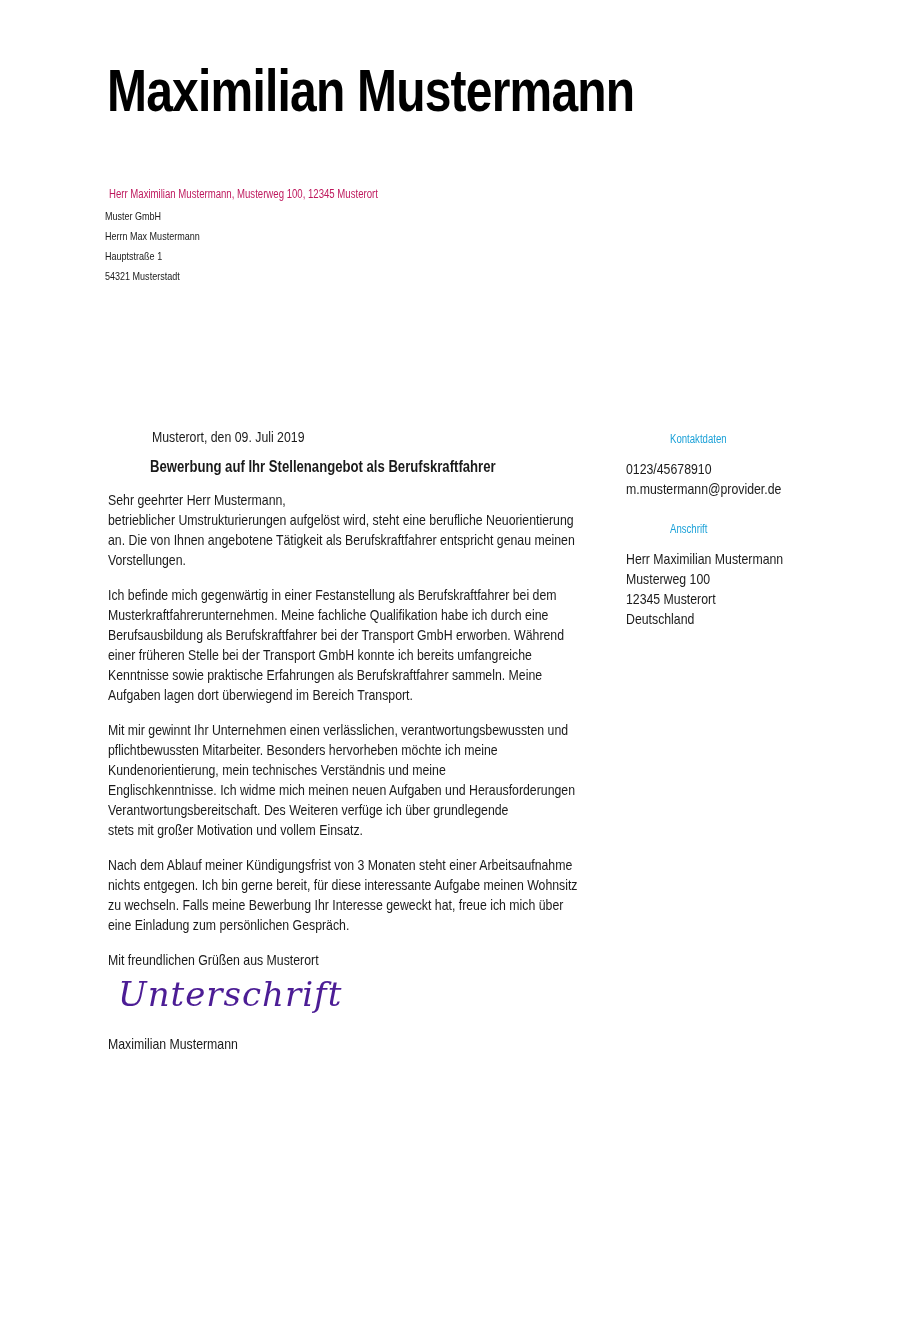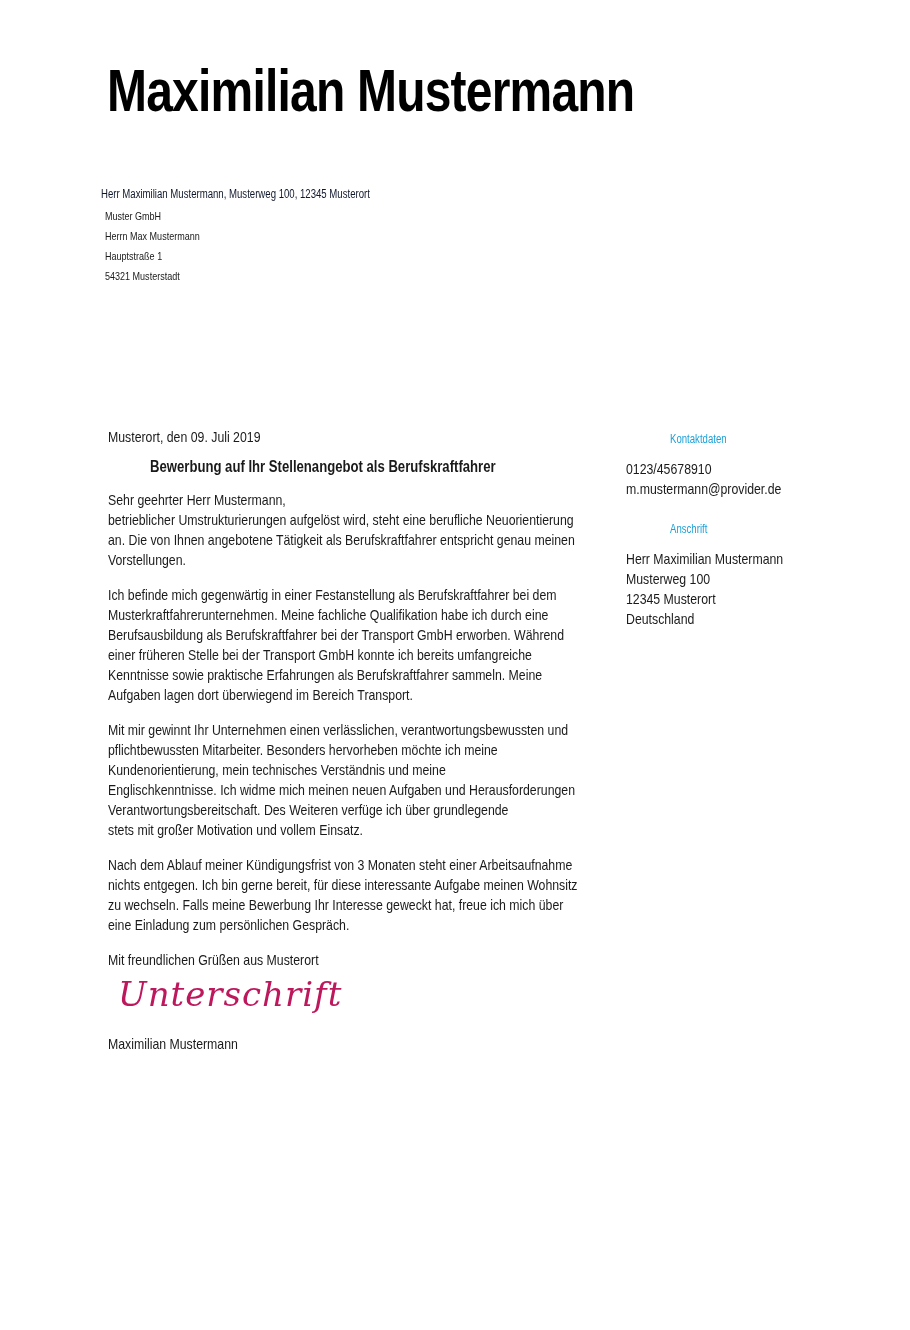--- a/index.html
+++ b/index.html
@@ -10,44 +10,44 @@
     .cond { display: inline-block; transform-origin: 0 0; white-space: nowrap; }
     .abs { position: absolute; }
 
     .name {
       left: 107px; top: 56px; font-size: 60px; font-weight: bold; color: #000;
       letter-spacing: -1px; line-height: 70px;
     }
     .name .cond { transform: scaleX(0.80); }
 
     .sender-line {
-      left: 101px; top: 186px; font-size: 12px; color: #0f172a; line-height: 16px;
+      left: 109px; top: 186px; font-size: 12px; color: #be185d; line-height: 16px;
     }
     .sender-line .cond { transform: scaleX(0.80); }
 
     .recipient { left: 105px; top: 206px; font-size: 11px; line-height: 20px; text-decoration: underline; }
     .recipient div .cond { transform: scaleX(0.82); }
 
     .main { left: 108px; top: 427px; width: 500px; font-size: 15px; line-height: 20px; }
     .line { height: 20px; white-space: nowrap; }
     .line .cond { transform: scaleX(0.82); }
 
-    .date { margin-bottom: 10px; }
+    .date { margin-bottom: 10px; margin-left: 44px; }
     .subject { font-weight: bold; font-size: 16px; margin-bottom: 13px; height: 20px; padding-left: 42px; }
     .subject .cond { transform: scaleX(0.82); }
     .salutation { }
     .para { margin-bottom: 15px; }
 
     .signature {
       height: 52px; margin-top: 12px; position: relative;
     }
     .signature span {
       position: absolute; left: 10px; top: 2px;
       font-family: "DejaVu Serif", serif; font-style: italic; font-size: 34px;
-      color: #be185d; letter-spacing: 1px;
+      color: #4c1d95; letter-spacing: 1px;
     }
 
     .aside { left: 626px; top: 431px; width: 220px; font-size: 15px; line-height: 20px; }
     .aside-heading { font-size: 12px; color: #1ba1d8; height: 16px; line-height: 16px; margin-bottom: 12px; padding-left: 44px; }
     .aside-heading .cond { transform: scaleX(0.80); }
     .aside .group { margin-bottom: 22px; }
   </style>
 </head>
 <body>
 

